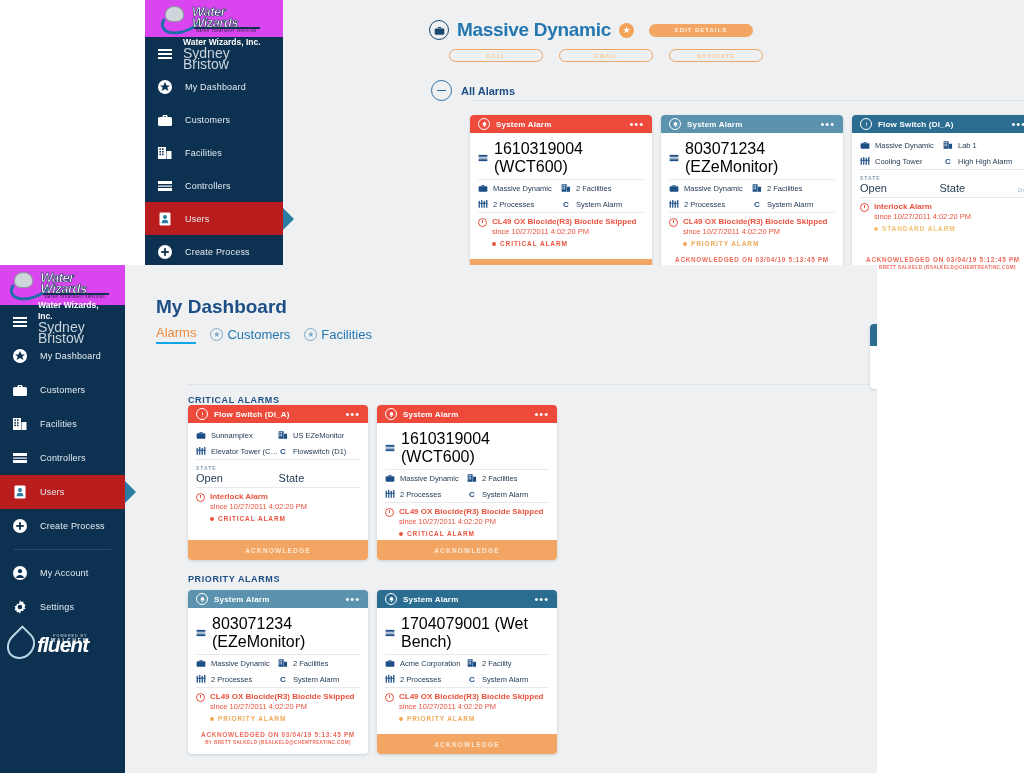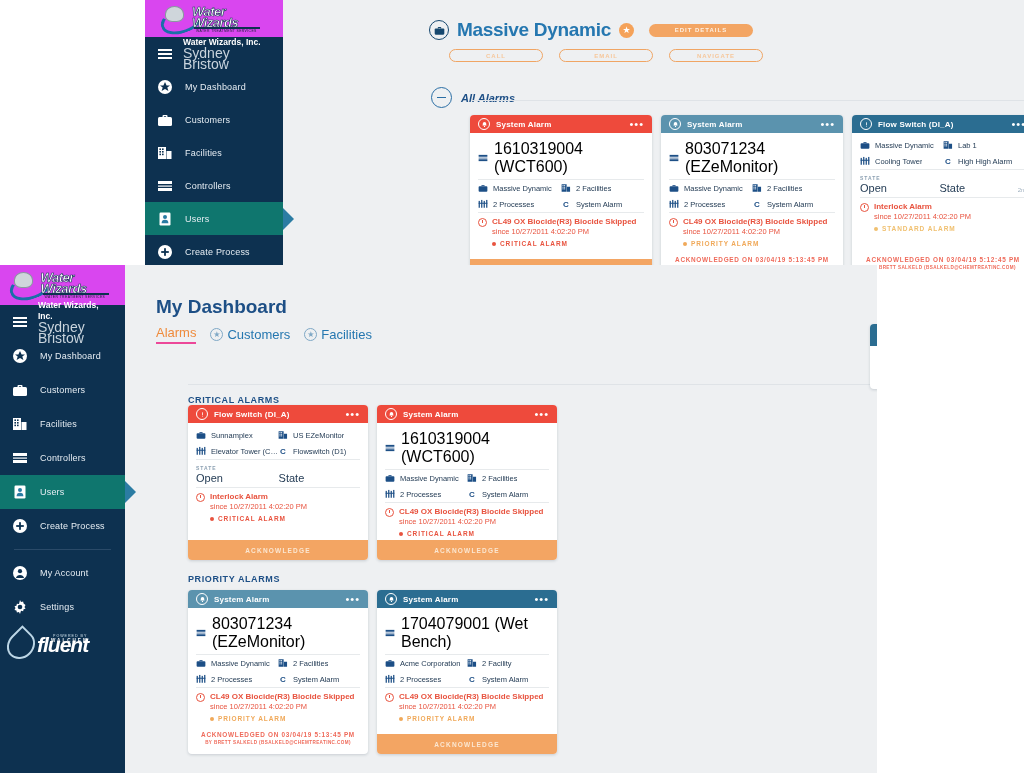--- a/index.html
+++ b/index.html
@@ -31,21 +31,21 @@
     border-radius:60% 60% 45% 45%; border:1px solid #8a97a1;
   }
   .logo-art .wz-bar { position:absolute; left:36px; top:24px; width:66px; height:2px; background:#0d3150; }
 
   .nav-user { display:flex; align-items:center; gap:10px; padding:0 12px; }
   .nav-user .txt b { display:block; font-size:8.5px; line-height:11px; font-weight:bold; color:#fff; }
   .nav-user .txt span { display:block; font-size:14px; line-height:11px; color:#c9d4dd; }
 
   .nav-item { display:flex; align-items:center; gap:12px; padding:0 12px; position:relative; cursor:pointer; }
   .nav-item .lbl { font-size:9px; color:#e6edf3; letter-spacing:0.2px; }
-  .nav-item.active { background:#0f766e; }
+  .nav-item.active { background:#b91c1c; }
   .nav-item.active .arrow {
     position:absolute; right:-11px; top:50%; transform:translateY(-50%);
     width:0; height:0; border-top:11px solid transparent; border-bottom:11px solid transparent; border-left:11px solid #2b7ca3;
   }
   .nav-sep { height:1px; background:#2a4a68; margin:0 14px; }
 
   .ic { width:16px; height:16px; display:block; flex:none; }
   .ic svg { width:100%; height:100%; display:block; fill:#ffffff; }
 
   .fluent { padding:6px 0 0 8px; }
@@ -71,21 +71,21 @@
   .pill.hollow { border:1px solid #f0a564; color:#f6c79b; background:transparent; }
 
   .section-head { display:flex; align-items:center; gap:9px; }
   .collapse { width:21px; height:21px; border-radius:50%; border:1.5px solid #2a6ea5; display:flex; align-items:center; justify-content:center; }
   .collapse i { display:block; width:9px; height:1.6px; background:#2a6ea5; }
   .section-head .sh-txt { font-size:11px; font-weight:bold; color:#1d4f86; }
   .hr { height:1px; background:#dfe3e7; }
 
   .tabs { display:flex; align-items:flex-end; gap:14px; }
   .tab { display:flex; align-items:center; gap:4px; font-size:13px; color:#2577b0; cursor:pointer; padding-bottom:2px; }
-  .tab.active { color:#ef8b3c; border-bottom:2px solid #ec4899; }
+  .tab.active { color:#ef8b3c; border-bottom:2px solid #0ea5e9; }
   .tab .tic { width:13px; height:13px; border:1.3px solid #7fa8c6; border-radius:50%; display:flex; align-items:center; justify-content:center; color:#7fa8c6; font-size:8px; }
 
   .grp-label { font-size:9px; font-weight:bold; color:#1d4f86; letter-spacing:0.6px; }
 
   
   .card { background:#ffffff; border-radius:4px; box-shadow:0 1px 3px rgba(30,50,70,0.18); overflow:hidden; display:flex; flex-direction:column; }
   .card-head { display:flex; align-items:center; gap:6px; padding:0 8px; height:18px; }
   .card-head.red { background:#ee4a3c; }
   .card-head.blue { background:#5b93ae; }
   .card-head.navy { background:#2b6d91; }
@@ -242,21 +242,21 @@
         <span class="star-badge">★</span>
         <span class="pill solid" style="width:104px; height:13px; margin-left:7px;">EDIT DETAILS</span>
       </div>
 
       <div style="position:absolute; left:166px; top:49px; display:flex; gap:16px;">
         <span class="pill hollow" style="width:94px; height:13px;">CALL</span>
         <span class="pill hollow" style="width:94px; height:13px;">EMAIL</span>
         <span class="pill hollow" style="width:94px; height:13px;">NAVIGATE</span>
       </div>
 
-      <div class="section-head" style="position:absolute; left:148px; top:87px;font-style:italic;">
+      <div class="section-head" style="position:absolute; left:148px; top:80px;">
         <span class="collapse">
             <i></i>
           </span>
         <span class="sh-txt">All Alarms</span>
       </div>
       <div class="hr" style="position:absolute; left:188px; top:100px; width:672px;"></div>
 
       <div id="topCards" style="position:absolute; left:187px; top:115px; display:flex; gap:9px;">
           <div class="card" style="width:182px;">
             <div class="card-head red">

